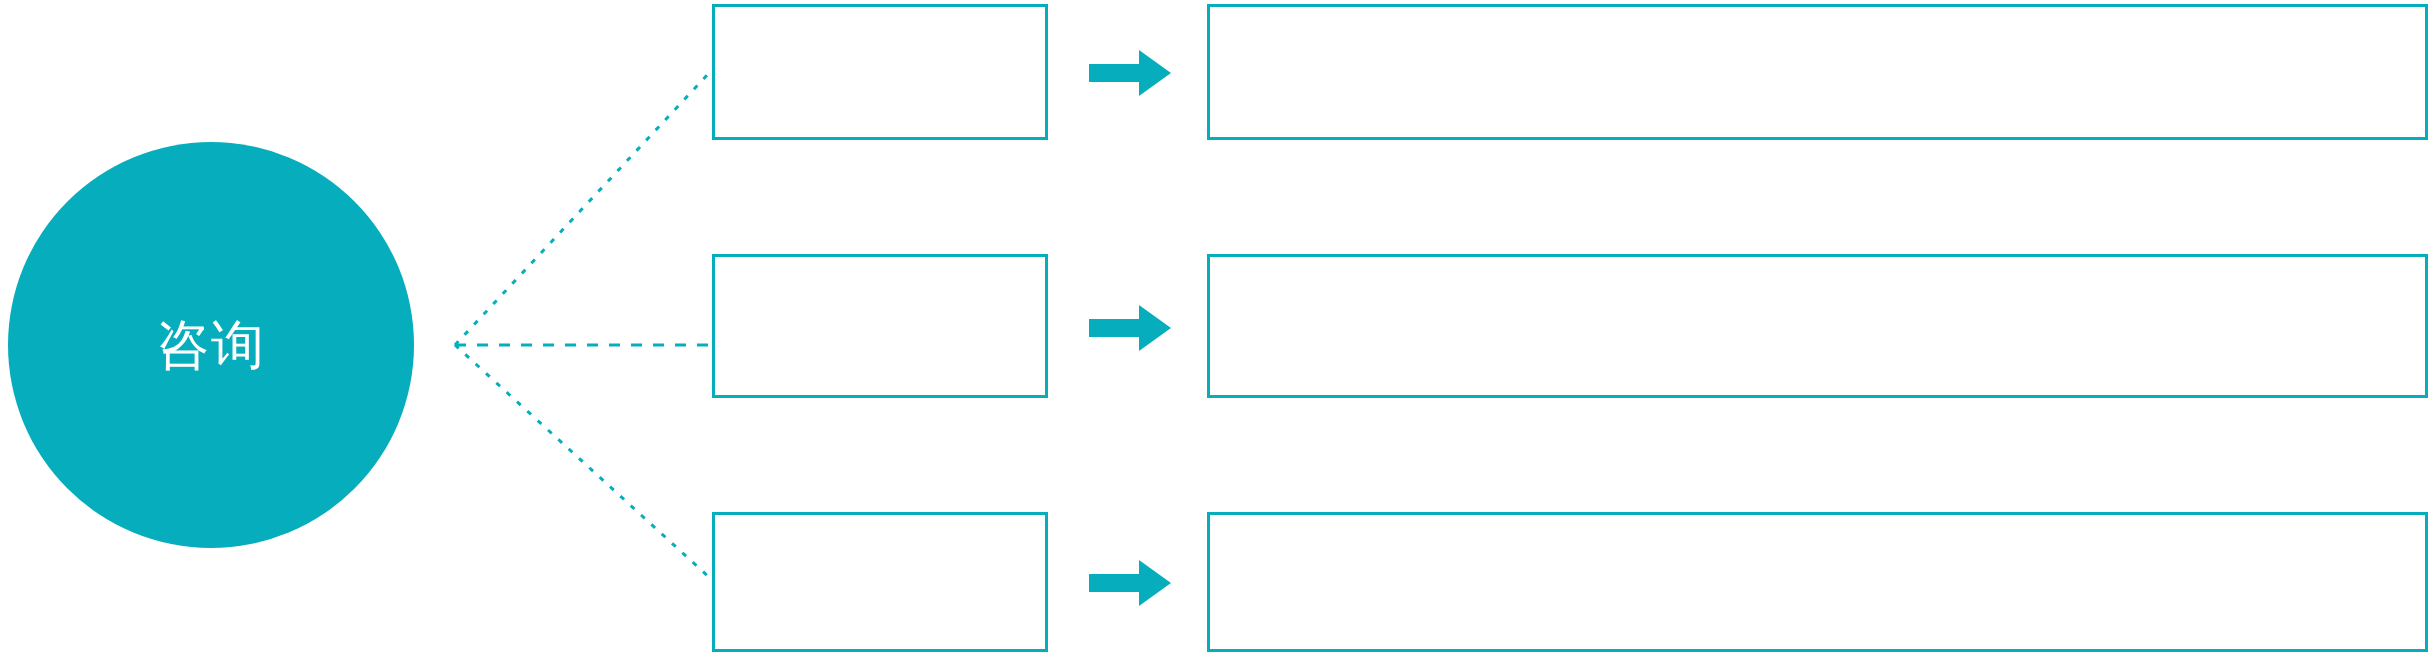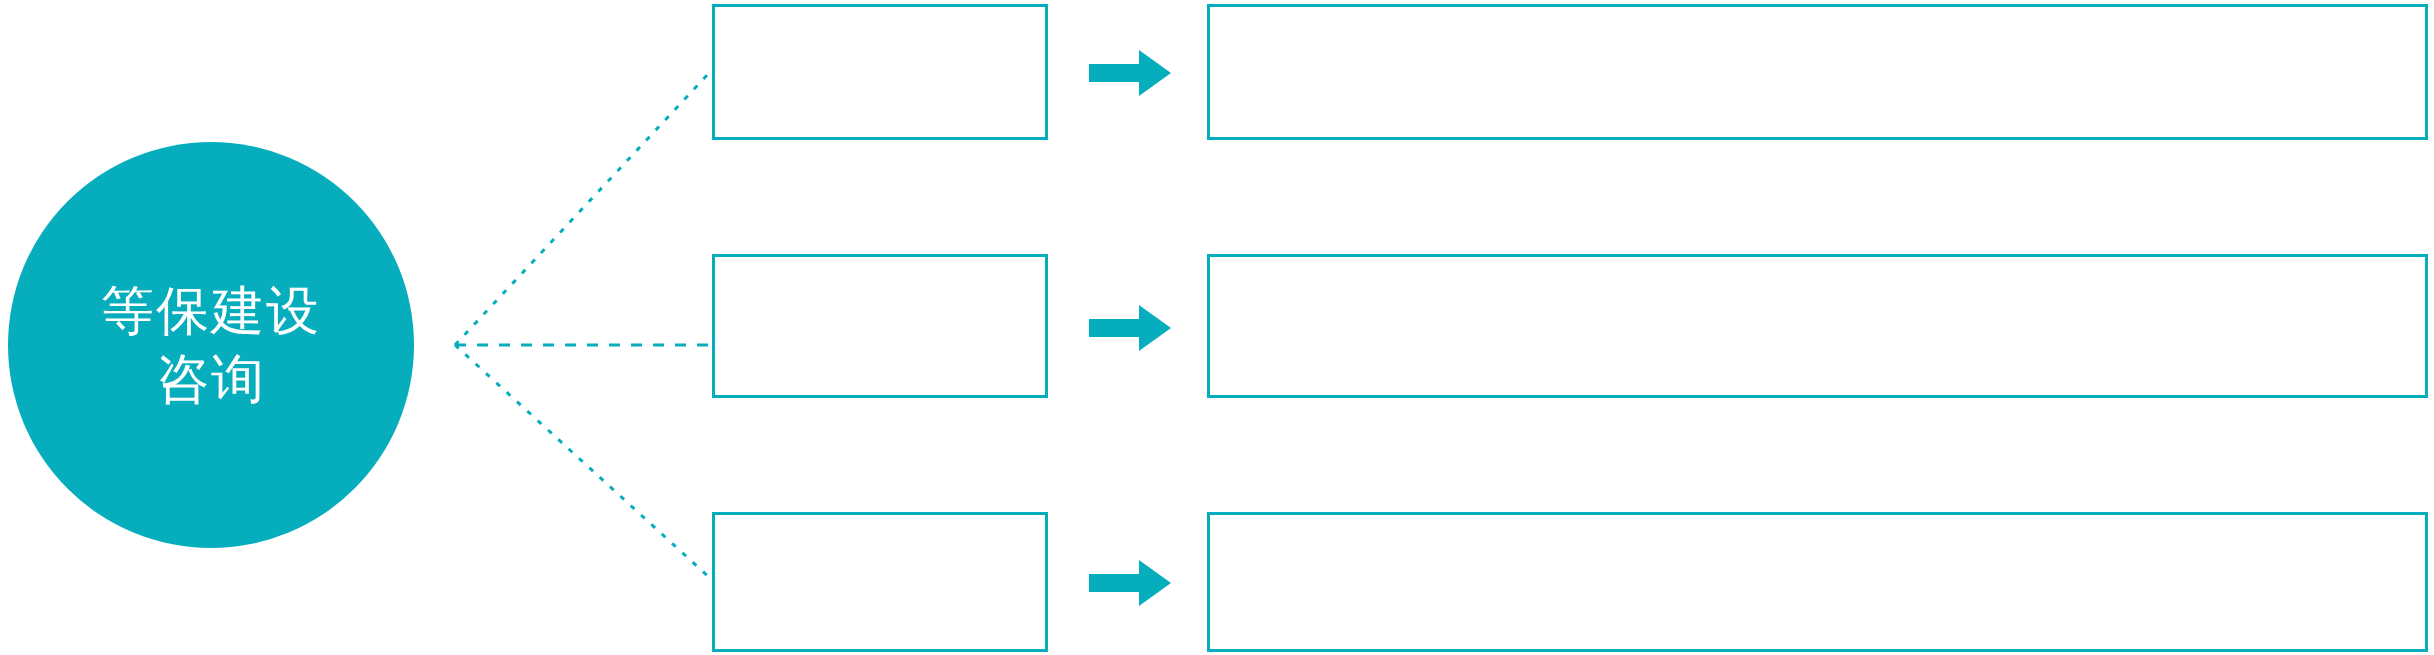--- a/index.html
+++ b/index.html
@@ -92,21 +92,20 @@
     height: 46px;
   }
   .arrow svg { display: block; width: 100%; height: 100%; }
 </style>
 </head>
 <body style="background: rgb(255, 255, 255);">
 
 <div id="canvas" style="background: rgb(255, 255, 255);">
 
   <div class="hub-circle">
-    <div class="hub-line">等保建设</div>
     <div class="hub-line">咨询</div>
   </div>
 
   <svg class="connectors" viewBox="0 0 2434 655" preserveAspectRatio="none" xmlns="http://www.w3.org/2000/svg">
     <g stroke="#06AEBD" stroke-width="3" fill="none" stroke-linecap="butt">
       <line x1="455" y1="345" x2="710" y2="72" stroke-dasharray="5 9"></line>
       <line x1="455" y1="345" x2="710" y2="345" stroke-dasharray="11 11"></line>
       <line x1="455" y1="345" x2="710" y2="578" stroke-dasharray="5 9"></line>
     </g>
   </svg>

